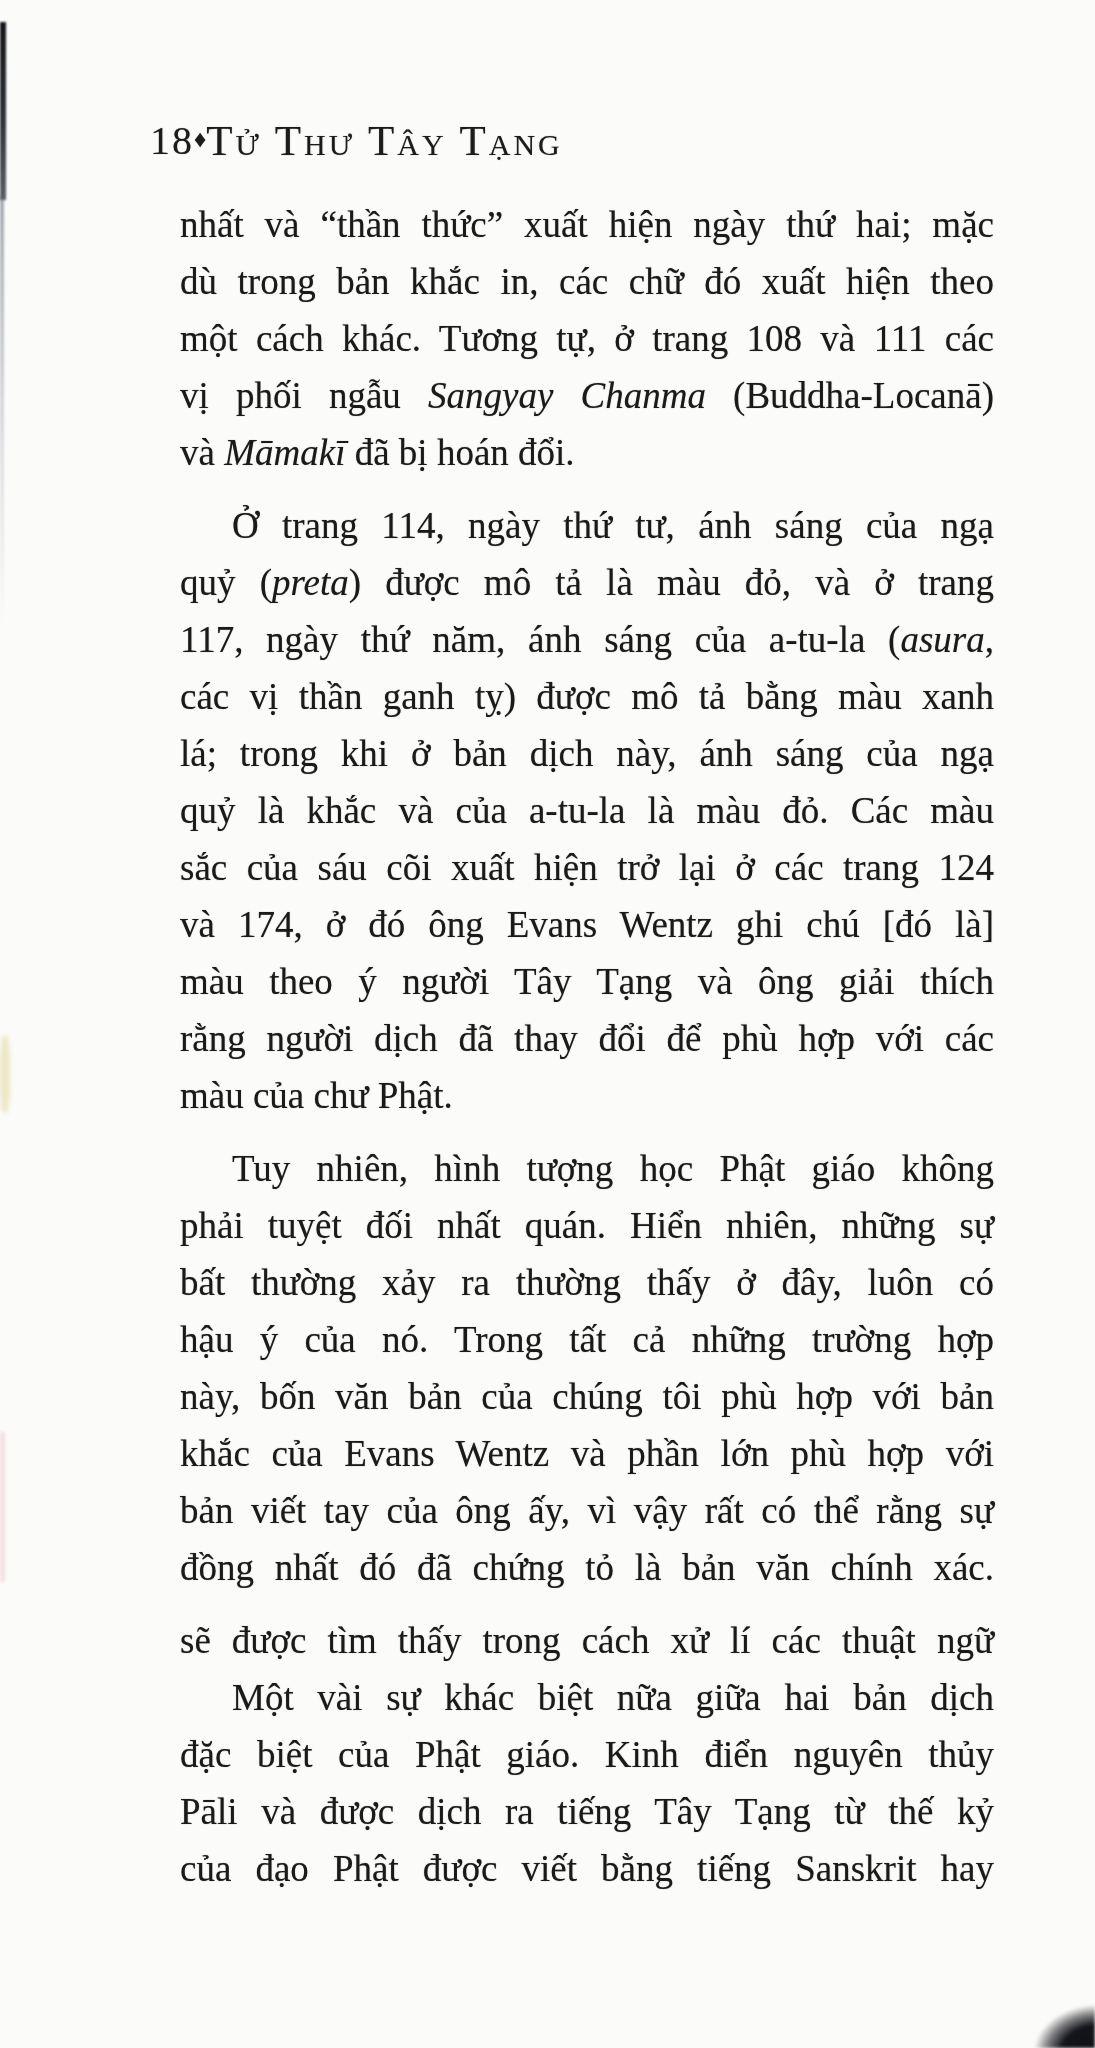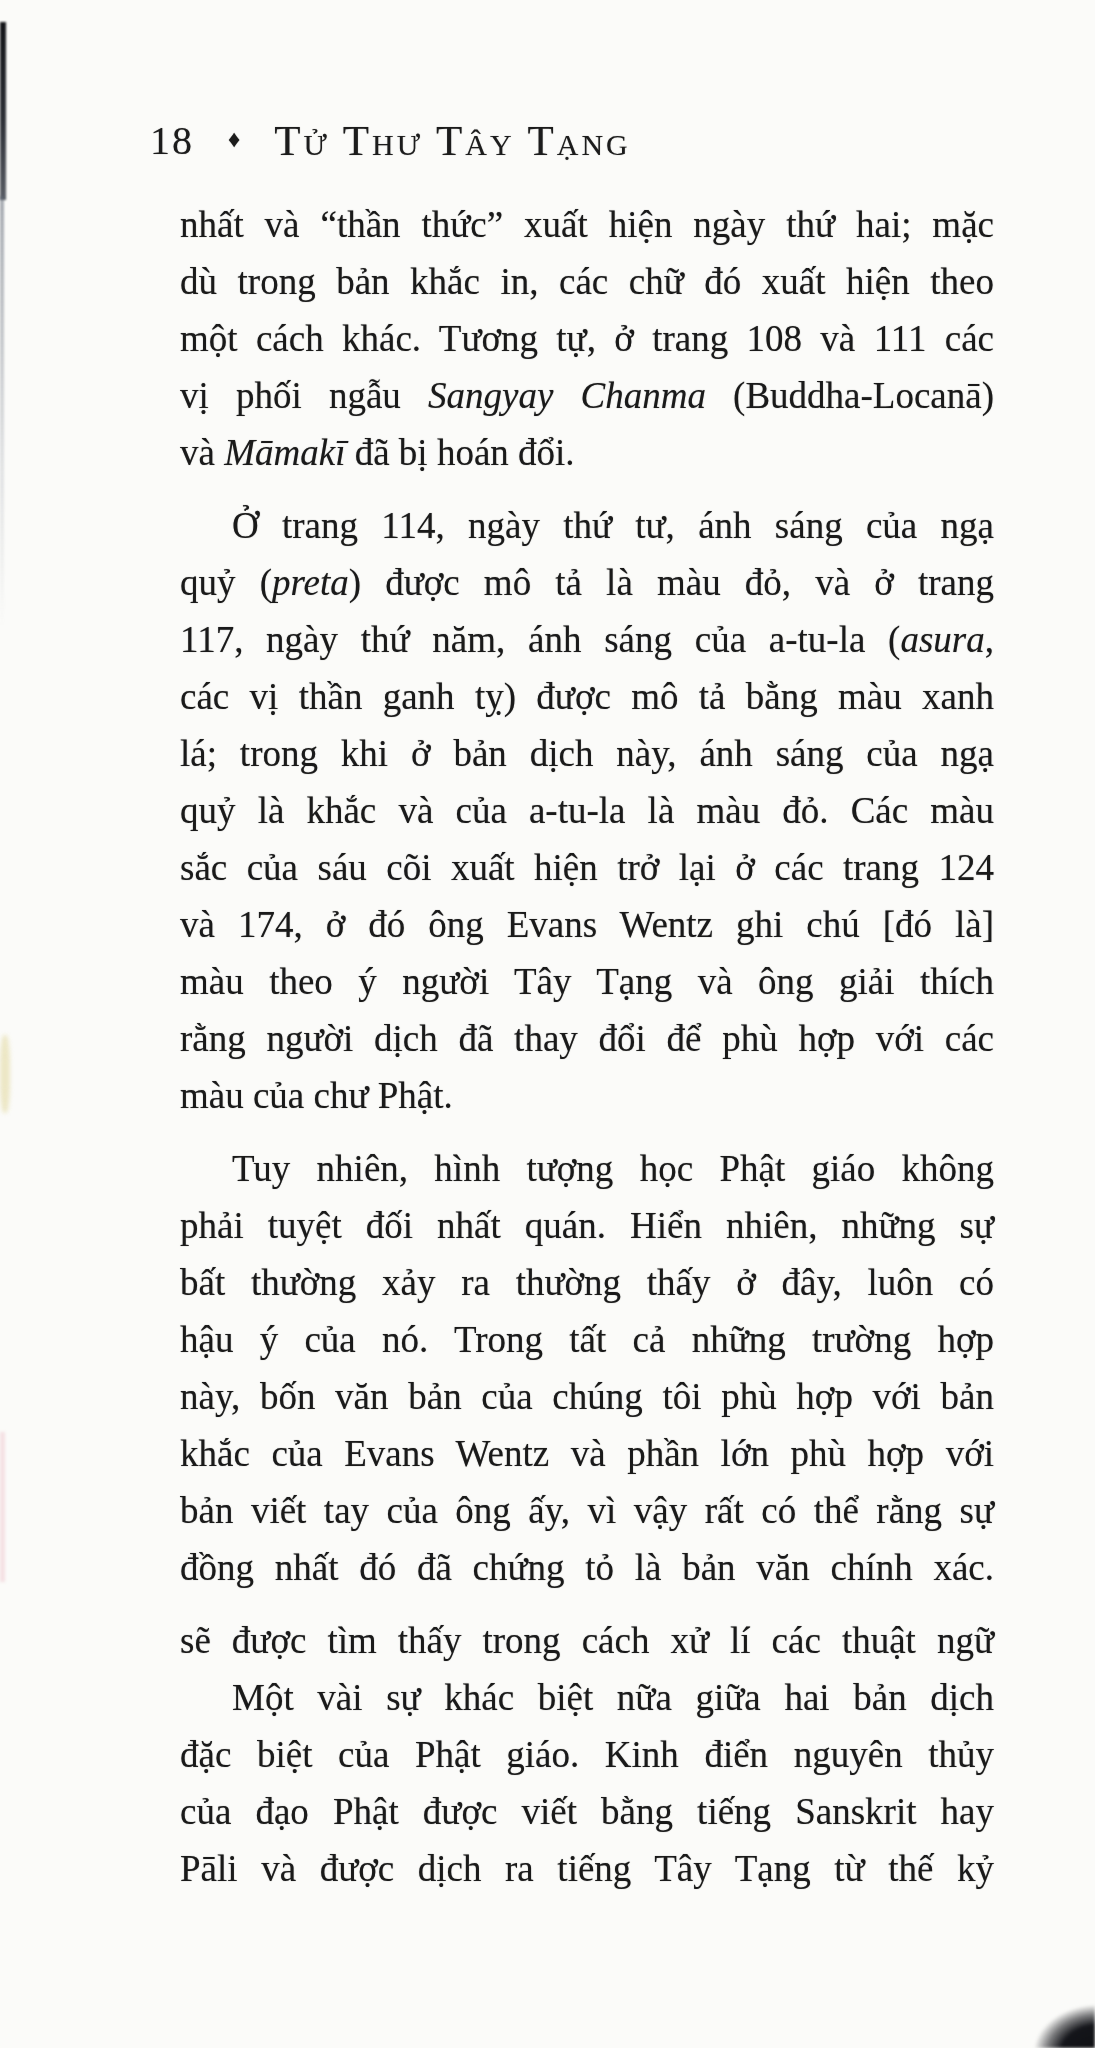--- a/index.html
+++ b/index.html
@@ -5,21 +5,21 @@
   html,body { margin:0; padding:0; }
   body {
     width:1095px; height:2048px; position:relative; overflow:hidden;
     background:#fbfbf9;
     font-family:"Liberation Serif","DejaVu Serif",serif;
     color:#1a1a1a;
   }
   
   .header {
     position:absolute; left:150px; top:116px;
-    display:flex; align-items:center; gap:34px;
+    display:flex; align-items:center; 
     font-size:40px; color:#1c1c1c;
     text-shadow:0 0 1px rgba(20,20,20,.45);
   }
   .pgnum { letter-spacing:2px; }
   .diamond { font-size:24px; line-height:1; transform:translateY(-2px); }
   .running-title {
     font-variant:small-caps; font-size:43px; letter-spacing:3px;
   }
   
   .text-block {
@@ -104,16 +104,16 @@
       <div class="line"><span>hậu ý của nó. Trong tất cả những trường hợp</span></div>
       <div class="line"><span>này, bốn văn bản của chúng tôi phù hợp với bản</span></div>
       <div class="line"><span>khắc của Evans Wentz và phần lớn phù hợp với</span></div>
       <div class="line"><span>bản viết tay của ông ấy, vì vậy rất có thể rằng sự</span></div>
       <div class="line"><span>đồng nhất đó đã chứng tỏ là bản văn chính xác.</span></div>
     </div>
     <div class="para">
       <div class="line"><span>sẽ được tìm thấy trong cách xử lí các thuật ngữ</span></div>
       <div class="line first"><span>Một vài sự khác biệt nữa giữa hai bản dịch</span></div>
       <div class="line"><span>đặc biệt của Phật giáo. Kinh điển nguyên thủy</span></div>
+      <div class="line"><span>Pāli và được dịch ra tiếng Tây Tạng từ thế kỷ</span></div>
       <div class="line"><span>của đạo Phật được viết bằng tiếng Sanskrit hay</span></div>
-      <div class="line"><span>Pāli và được dịch ra tiếng Tây Tạng từ thế kỷ</span></div>
     </div>
   </div>
 
 </body></html>

